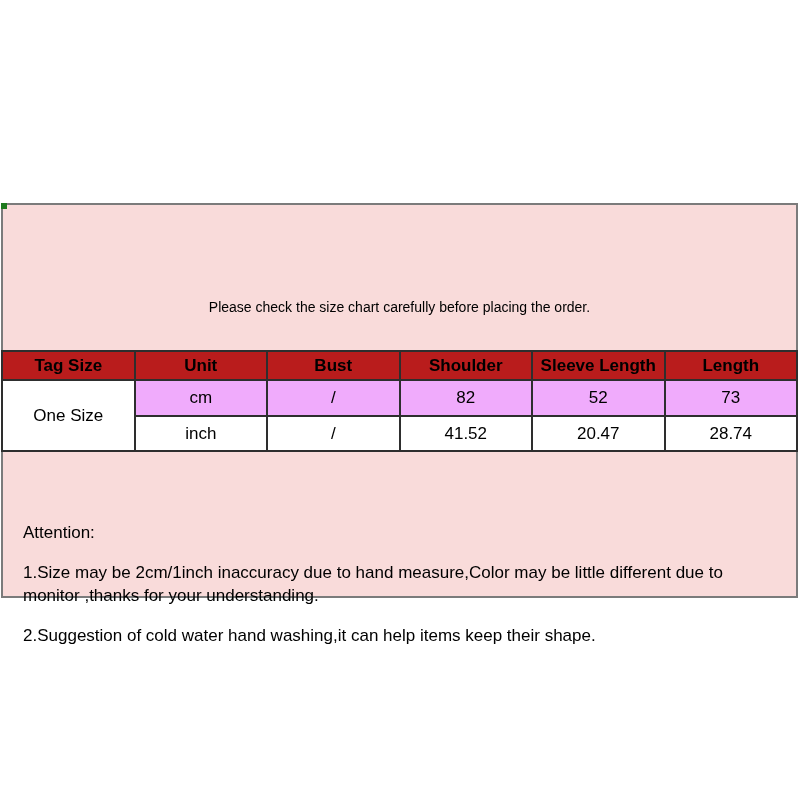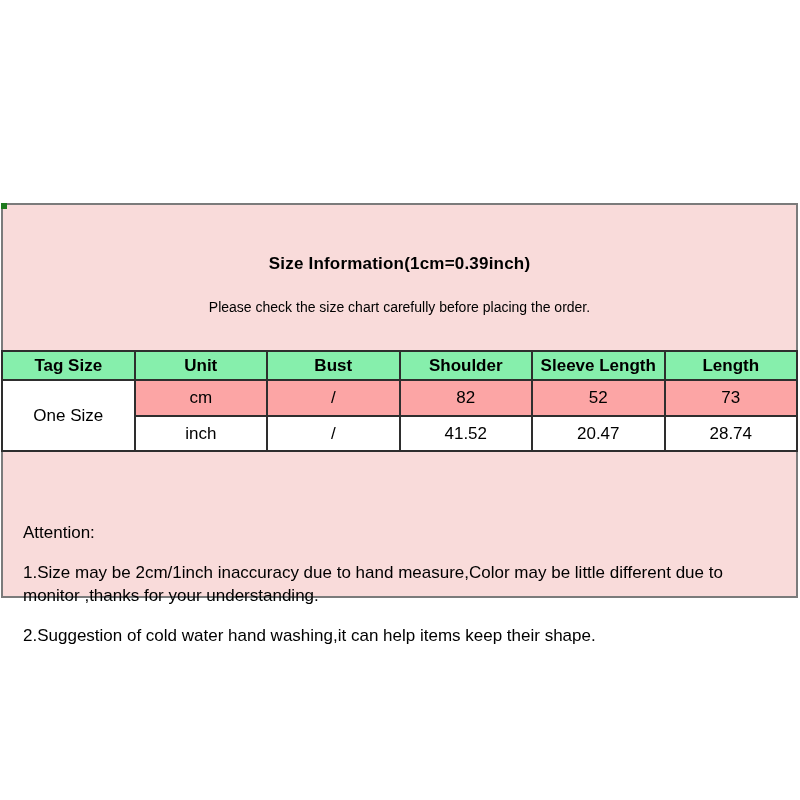--- a/index.html
+++ b/index.html
@@ -66,25 +66,25 @@
   table.size-table td {
     border: 2px solid #2e2e2e;
     text-align: center;
     vertical-align: middle;
     font-size: 17px;
     padding: 0;
     overflow: hidden;
     white-space: nowrap;
   }
   table.size-table thead th {
-    background: #86efac;
+    background: #b91c1c;
     font-weight: bold;
     height: 27px;
   }
-  tr.row-cm td { background: #fca5a5; height: 34px; }
+  tr.row-cm td { background: #f0abfc; height: 34px; }
   tr.row-inch td { background: #ffffff; height: 33px; }
   td.tagsize-cell {
     background: #ffffff !important;
     font-weight: normal;
     font-size: 18px;
   }
   .attention {
     position: absolute;
     left: 4px;
     top: 300px;
@@ -96,21 +96,20 @@
   .attention p { margin: 16px; }
 </style>
 </head>
 <body>
 
 <div class="stage">
   <div class="panel">
 
     <div class="corner-mark"></div>
 
-    <div class="title">Size Information(1cm=0.39inch)</div>
 
     <div class="subtitle">Please check the size chart carefully before placing the order.</div>
 
     <table class="size-table">
       <thead>
         <tr>
           <th>Tag Size</th>
           <th>Unit</th>
           <th>Bust</th>
           <th>Shoulder</th>

